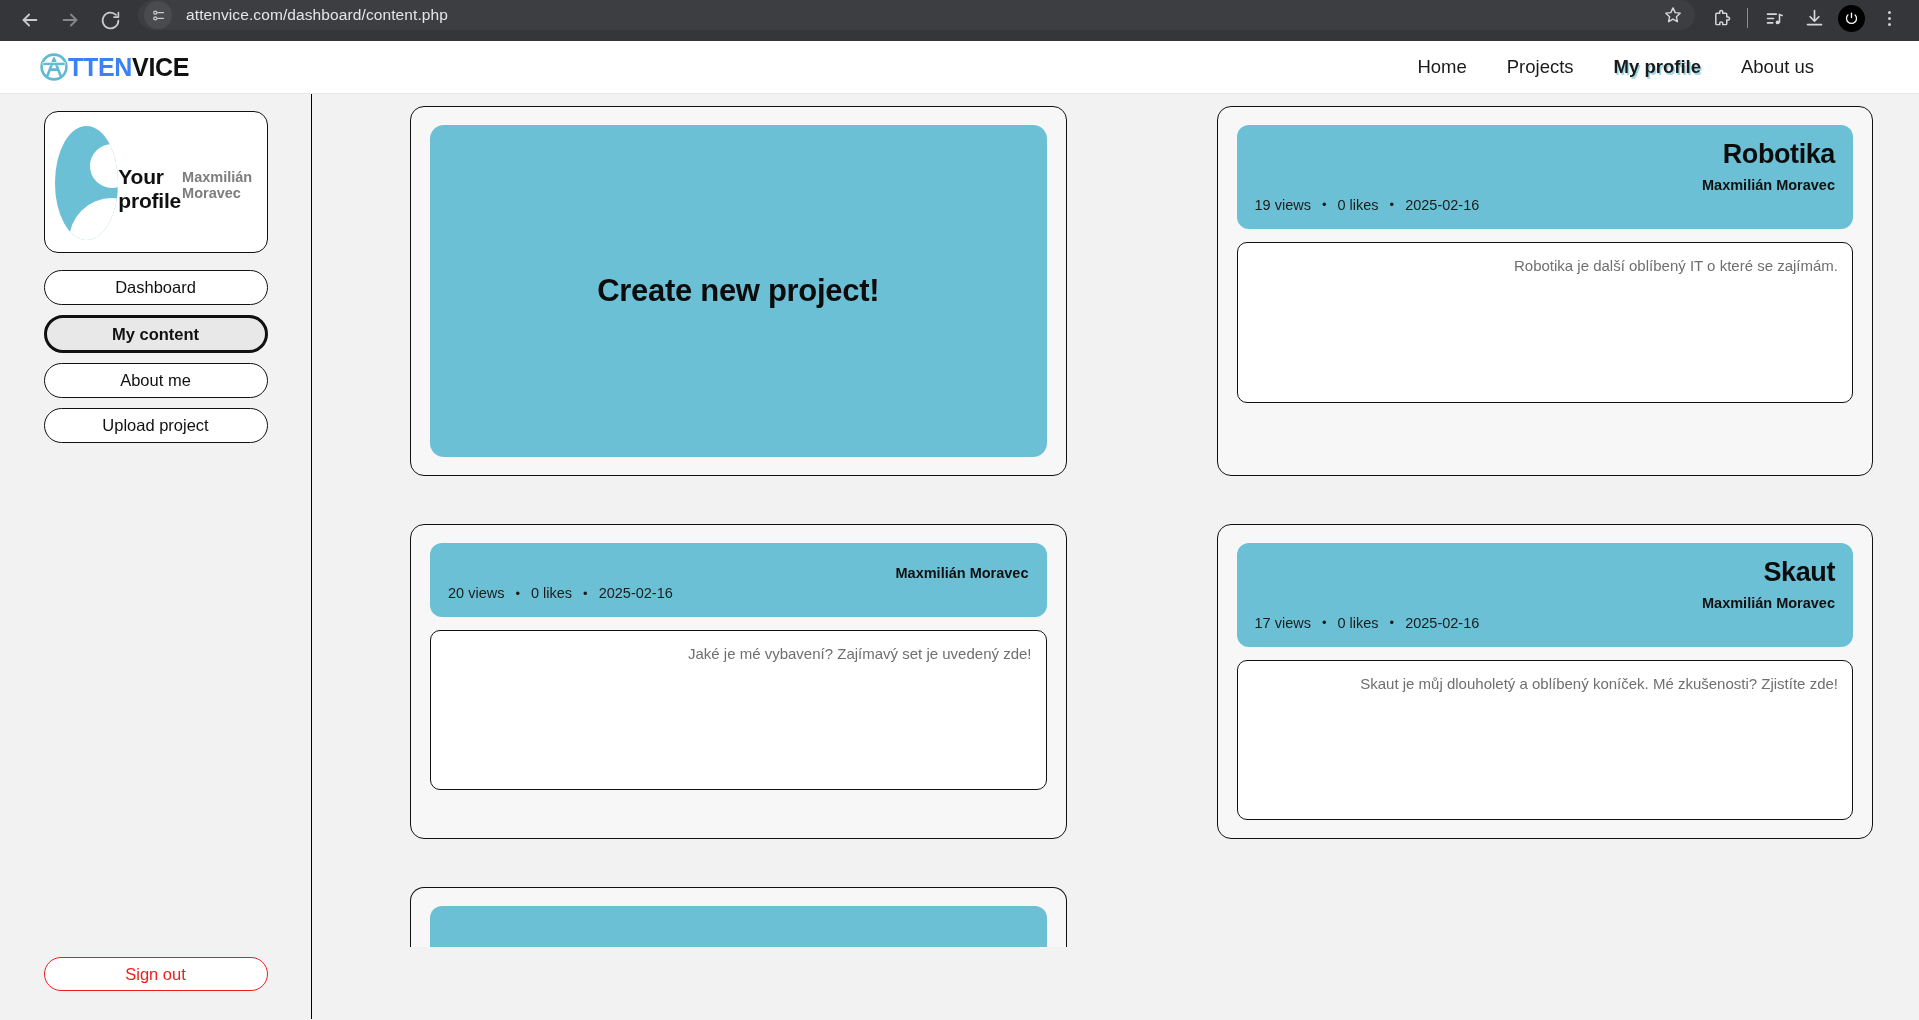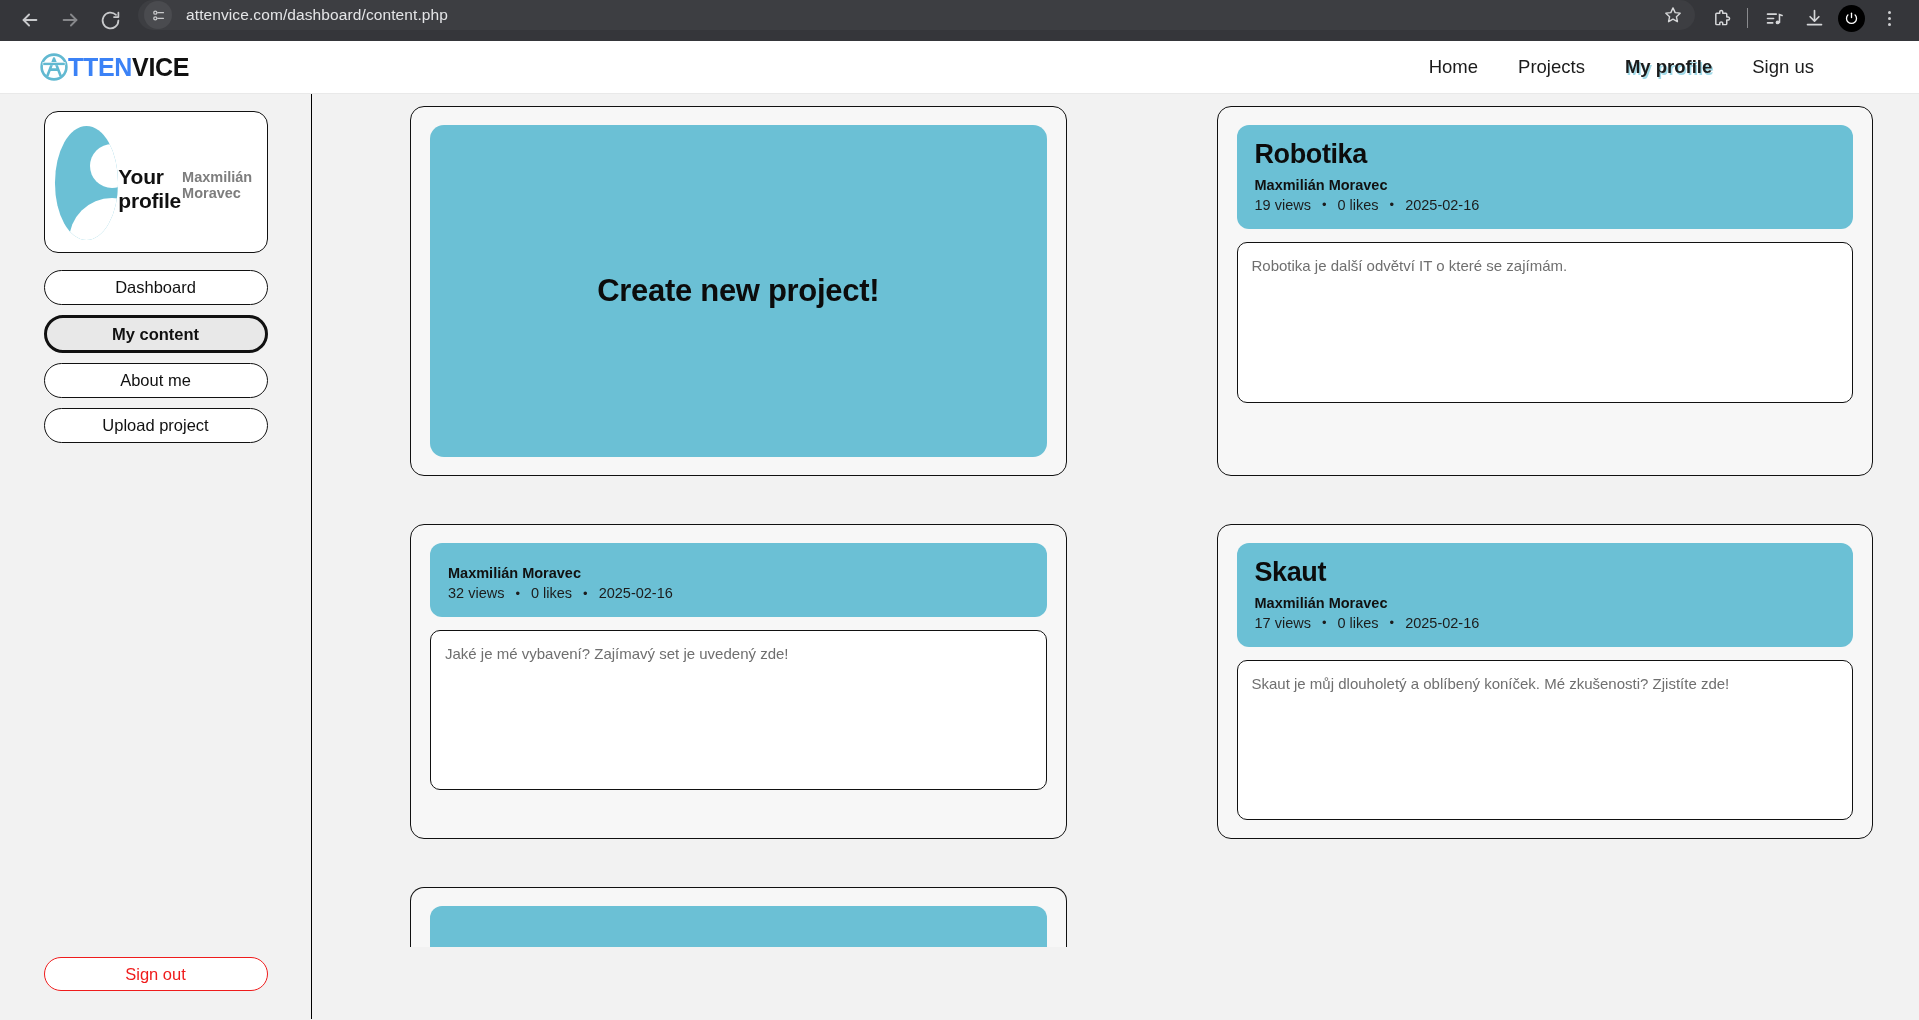--- a/index.html
+++ b/index.html
@@ -230,20 +230,21 @@
     display: grid;
     grid-template-columns: 1fr 1fr;
     column-gap: 150px;
     row-gap: 48px;
   }
   .card {
     background: #f7f7f7;
     border: 1.4px solid #111;
     border-radius: 14px;
     padding: 18px 19px;
+    text-align: right;
   }
   .create-card { }
   .create-inner {
     background: #6bc0d5;
     border-radius: 14px;
     height: 332px;
     display: flex;
     align-items: center;
     justify-content: center;
   }
@@ -392,21 +393,21 @@
       <path d="M15 5.6 L8.6 22.2 M15 5.6 L21.4 22.2 M10.9 16.6 H19.1" fill="none" stroke="#62b9d1" stroke-width="2.6" stroke-linecap="round"></path>
       <path d="M3.6 10.6 H26.4" fill="none" stroke="#ffffff" stroke-width="3.2"></path>
       <path d="M4.2 10.9 H25.8" fill="none" stroke="#62b9d1" stroke-width="2.4"></path>
     </svg>
     <span class="logo-text"><span class="blue">TTEN</span><span class="dark">VICE</span></span>
   </div>
   <nav class="main-nav">
     <a class="nav-link" href="#">Home</a>
     <a class="nav-link" href="#">Projects</a>
     <a class="nav-link active" href="#">My profile</a>
-    <a class="nav-link" href="#">Sign us</a>
+    <a class="nav-link" href="#">About us</a>
   </nav>
 </div>
 
 <div class="page">
 
   <aside class="sidebar">
     <div class="profile-card">
       <div class="avatar">
         <span class="head"></span>
         <span class="body"></span>
@@ -441,28 +442,28 @@
           <div class="proj-title">Robotika</div>
           <div class="proj-author">Maxmilián Moravec</div>
           <div class="proj-meta">
             <span>19 views</span>
             <span class="dot">•</span>
             <span>0 likes</span>
             <span class="dot">•</span>
             <span>2025-02-16</span>
           </div>
         </div>
-        <div class="proj-desc">Robotika je další odvětví IT o které se zajímám.</div>
+        <div class="proj-desc">Robotika je další oblíbený IT o které se zajímám.</div>
       </div>
 
       <div class="card">
         <div class="proj-head">
           <div class="proj-author">Maxmilián Moravec</div>
           <div class="proj-meta">
-            <span>32 views</span>
+            <span>20 views</span>
             <span class="dot">•</span>
             <span>0 likes</span>
             <span class="dot">•</span>
             <span>2025-02-16</span>
           </div>
         </div>
         <div class="proj-desc tall">Jaké je mé vybavení? Zajímavý set je uvedený zde!</div>
       </div>
 
       <div class="card">

